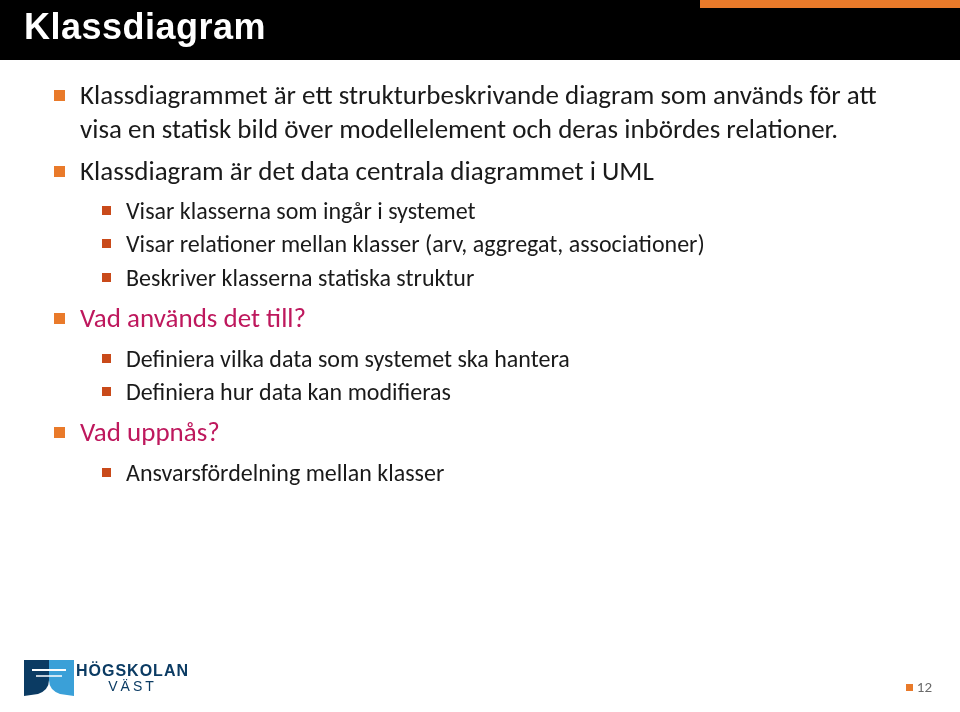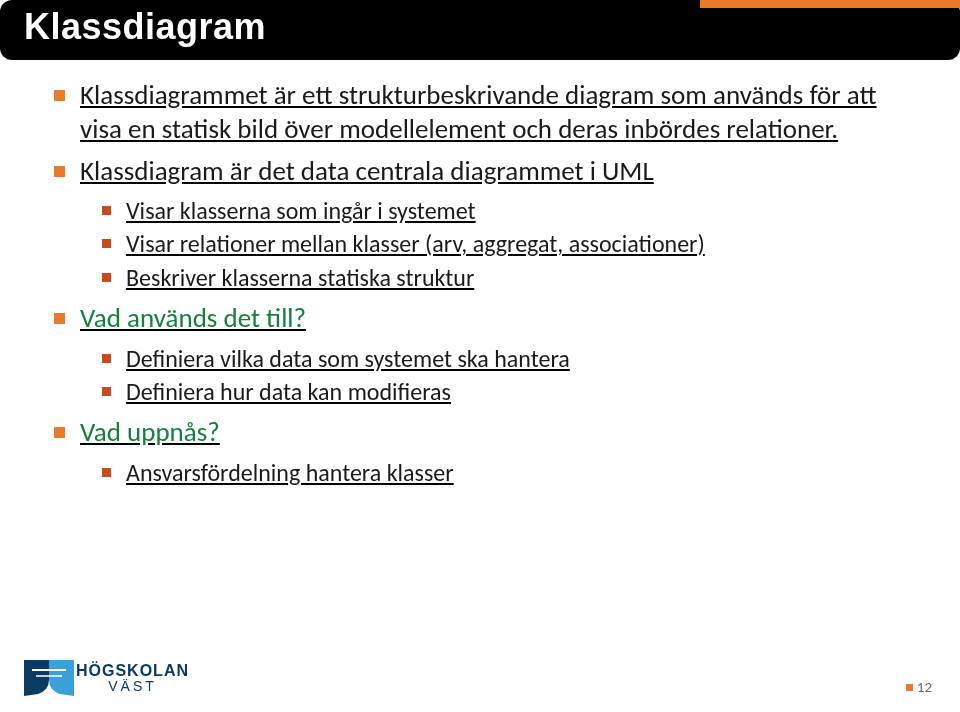--- a/index.html
+++ b/index.html
@@ -9,21 +9,20 @@
     width: 960px;
     height: 712px;
     background: #ffffff;
   }
   .title-bar {
     position: absolute;
     top: 0; left: 0;
     width: 100%;
     height: 60px;
     background: #000000;
-    border-radius: 12px;
   }
   .title-bar .accent {
     position: absolute;
     right: 0; top: 0;
     width: 260px;
     height: 8px;
     background: #e97a2a;
   }
   .title-text {
     position: absolute;
@@ -33,21 +32,20 @@
     font-size: 36px;
     font-weight: 700;
     font-family: "Arial Black", Impact, sans-serif;
     letter-spacing: 0.5px;
   }
   .content {
     position: absolute;
     top: 78px;
     left: 54px;
     right: 54px;
-    text-decoration: underline;
   }
   ul.level1 {
     list-style: none;
   }
   ul.level1 > li {
     position: relative;
     padding-left: 26px;
     font-size: 27px;
     color: #1a1a1a;
     line-height: 1.25;
@@ -78,21 +76,21 @@
   }
   ul.level2 > li::before {
     content: "";
     position: absolute;
     left: 4px;
     top: 11px;
     width: 9px;
     height: 9px;
     background: #c94a1a;
   }
-  .darkblue { color: #15803d; }
+  .darkblue { color: #be185d; }
   .logo {
     position: absolute;
     left: 22px;
     bottom: 14px;
     display: flex;
     align-items: center;
   }
   .logo-mark {
     position: relative;
     width: 54px;
@@ -165,21 +163,21 @@
         <span class="darkblue">Vad används det till?</span>
         <ul class="level2">
           <li class="darkblue"><span>Definiera vilka data som systemet ska hantera</span></li>
           <li class="darkblue"><span>Definiera hur data kan modifieras</span></li>
         </ul>
       </li>
 
       <li>
         <span class="darkblue">Vad uppnås?</span>
         <ul class="level2">
-          <li class="darkblue"><span>Ansvarsfördelning hantera klasser</span></li>
+          <li class="darkblue"><span>Ansvarsfördelning mellan klasser</span></li>
         </ul>
       </li>
 
     </ul>
   </div>
 
   <div class="logo">
     <div class="logo-mark">
       <svg width="54" height="40" viewBox="0 0 54 40">
         <path d="M2 2 L27 2 L27 22 Q27 32 16 36 L2 38 Z" fill="#0b3b63"></path>

